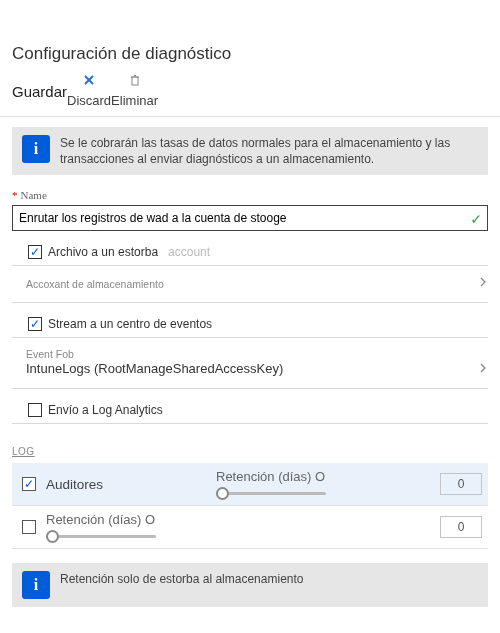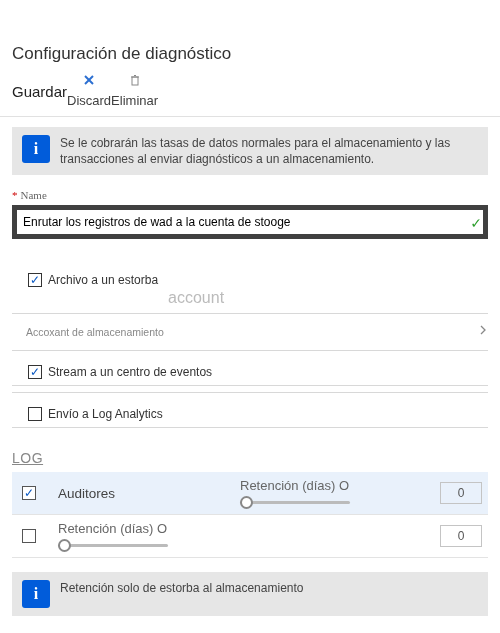--- a/index.html
+++ b/index.html
@@ -52,21 +52,21 @@
   .info-icon {
     flex:0 0 28px; width:28px;height:28px;border-radius:3px;
     background:#015cda; display:flex;align-items:center;justify-content:center;
   }
   .info-icon span { color:#fff; font-weight:700; font-family:Georgia,serif; font-size:16px;}
   .info-text { font-size:12px; color:#444; line-height:1.35; }
   .field-label { font-size:11px; color:#666;font-family:Liberation Serif, serif; }
   .req { color:#c00; margin-right:3px;}
   .name-input {
     width:100%;
-    border:5px solid #404040;
+    border:1px solid #404040;
     padding:5px 26px 5px 6px;
     font-size:12px;
     margin-top:4px;
     position:relative;
   }
   .name-wrap { position:relative; }
   .check-ok {
     position:absolute; right:6px; top:50%; transform:translateY(-30%);
     color:#2c9e2c; font-size:14px;
   }
@@ -75,39 +75,39 @@
     margin-top:14px; font-size:12px; color:#333;padding-left:16px;
   }
   .cb {
     width:14px;height:14px;border:1px solid #333;
     display:flex;align-items:center;justify-content:center;
     background:#fff;
   }
   .cb.checked::after{
     content:"✓"; color:#0b59c3; font-size:12px; line-height:1;
   }
-  .ghost { color:#bbb; font-size:16px; margin-left:4px;margin-top:36px;}
+  .ghost { color:#bbb; font-size:12px; margin-left:4px;}
   .thin-hr { height:1px; background:#d8d8d8; margin:6px 0 0 0;}
   .sub-block {
     margin:6px 0 0 14px;
     padding:4px 0 6px 0;
     display:flex; justify-content:space-between; align-items:flex-end;
   }
   .sub-block .labels { }
   .sub-lab  { font-size:10.5px; color:#888; }
   .sub-val  { font-size:13px; color:#333; margin-top:1px; }
   .chev svg { width:10px;height:10px; stroke:#888;}
   .section-gap { height:10px; }
-  .log-head { font-size:14px; letter-spacing:.5px; color:#888; text-transform:uppercase; margin-top:12px;text-decoration:underline;}
+  .log-head { font-size:10px; letter-spacing:.5px; color:#888; text-transform:uppercase; margin-top:12px;text-decoration:underline;}
   .log-rows { margin-top:6px;}
   .log-row {
     display:flex; align-items:center;
     border-bottom:1px solid #e3e3e3;
     padding:6px 6px 6px 10px;
-    gap:22px;
+    gap:10px;
   }
   .log-row.sel { background:#e9f1fb; }
   .log-cb {
     width:14px;height:14px;border:1px solid #555;
     display:flex;align-items:center;justify-content:center;background:#fff;
   }
   .log-cb.checked::after{content:"✓"; color:#0b59c3; font-size:12px;}
   .log-name { flex:0 0 160px; font-size:13.5px; color:#444; }
   .ret-col { flex:1; }
   .ret-lab { font-size:13px; color:#666; }
@@ -188,20 +188,29 @@
           <polyline points="3,1 7,5 3,9" fill="none" stroke="#888" stroke-width="1.3"></polyline>
         </svg></span>
   </div>
   <div class="thin-hr"></div>
 
   <div class="cb-row">
     <span class="cb checked"></span>
     <span>Stream a un centro de eventos</span>
   </div>
   <div class="thin-hr"></div>
+  <div class="sub-block">
+    <div class="labels">
+      <div class="sub-lab">Event Fob</div>
+      <div class="sub-val">IntuneLogs (RootManageSharedAccessKey)</div>
+    </div>
+    <span class="chev"><svg viewBox="0 0 10 10">
+          <polyline points="3,1 7,5 3,9" fill="none" stroke="#888" stroke-width="1.3"></polyline>
+        </svg></span>
+  </div>
   <div class="thin-hr"></div>
 
   <div class="cb-row">
     <span class="cb"></span>
     <span>Envío a Log Analytics</span>
   </div>
   <div class="thin-hr"></div>
 
   <div class="section-gap"></div>
   <div class="log-head">LOG</div>

